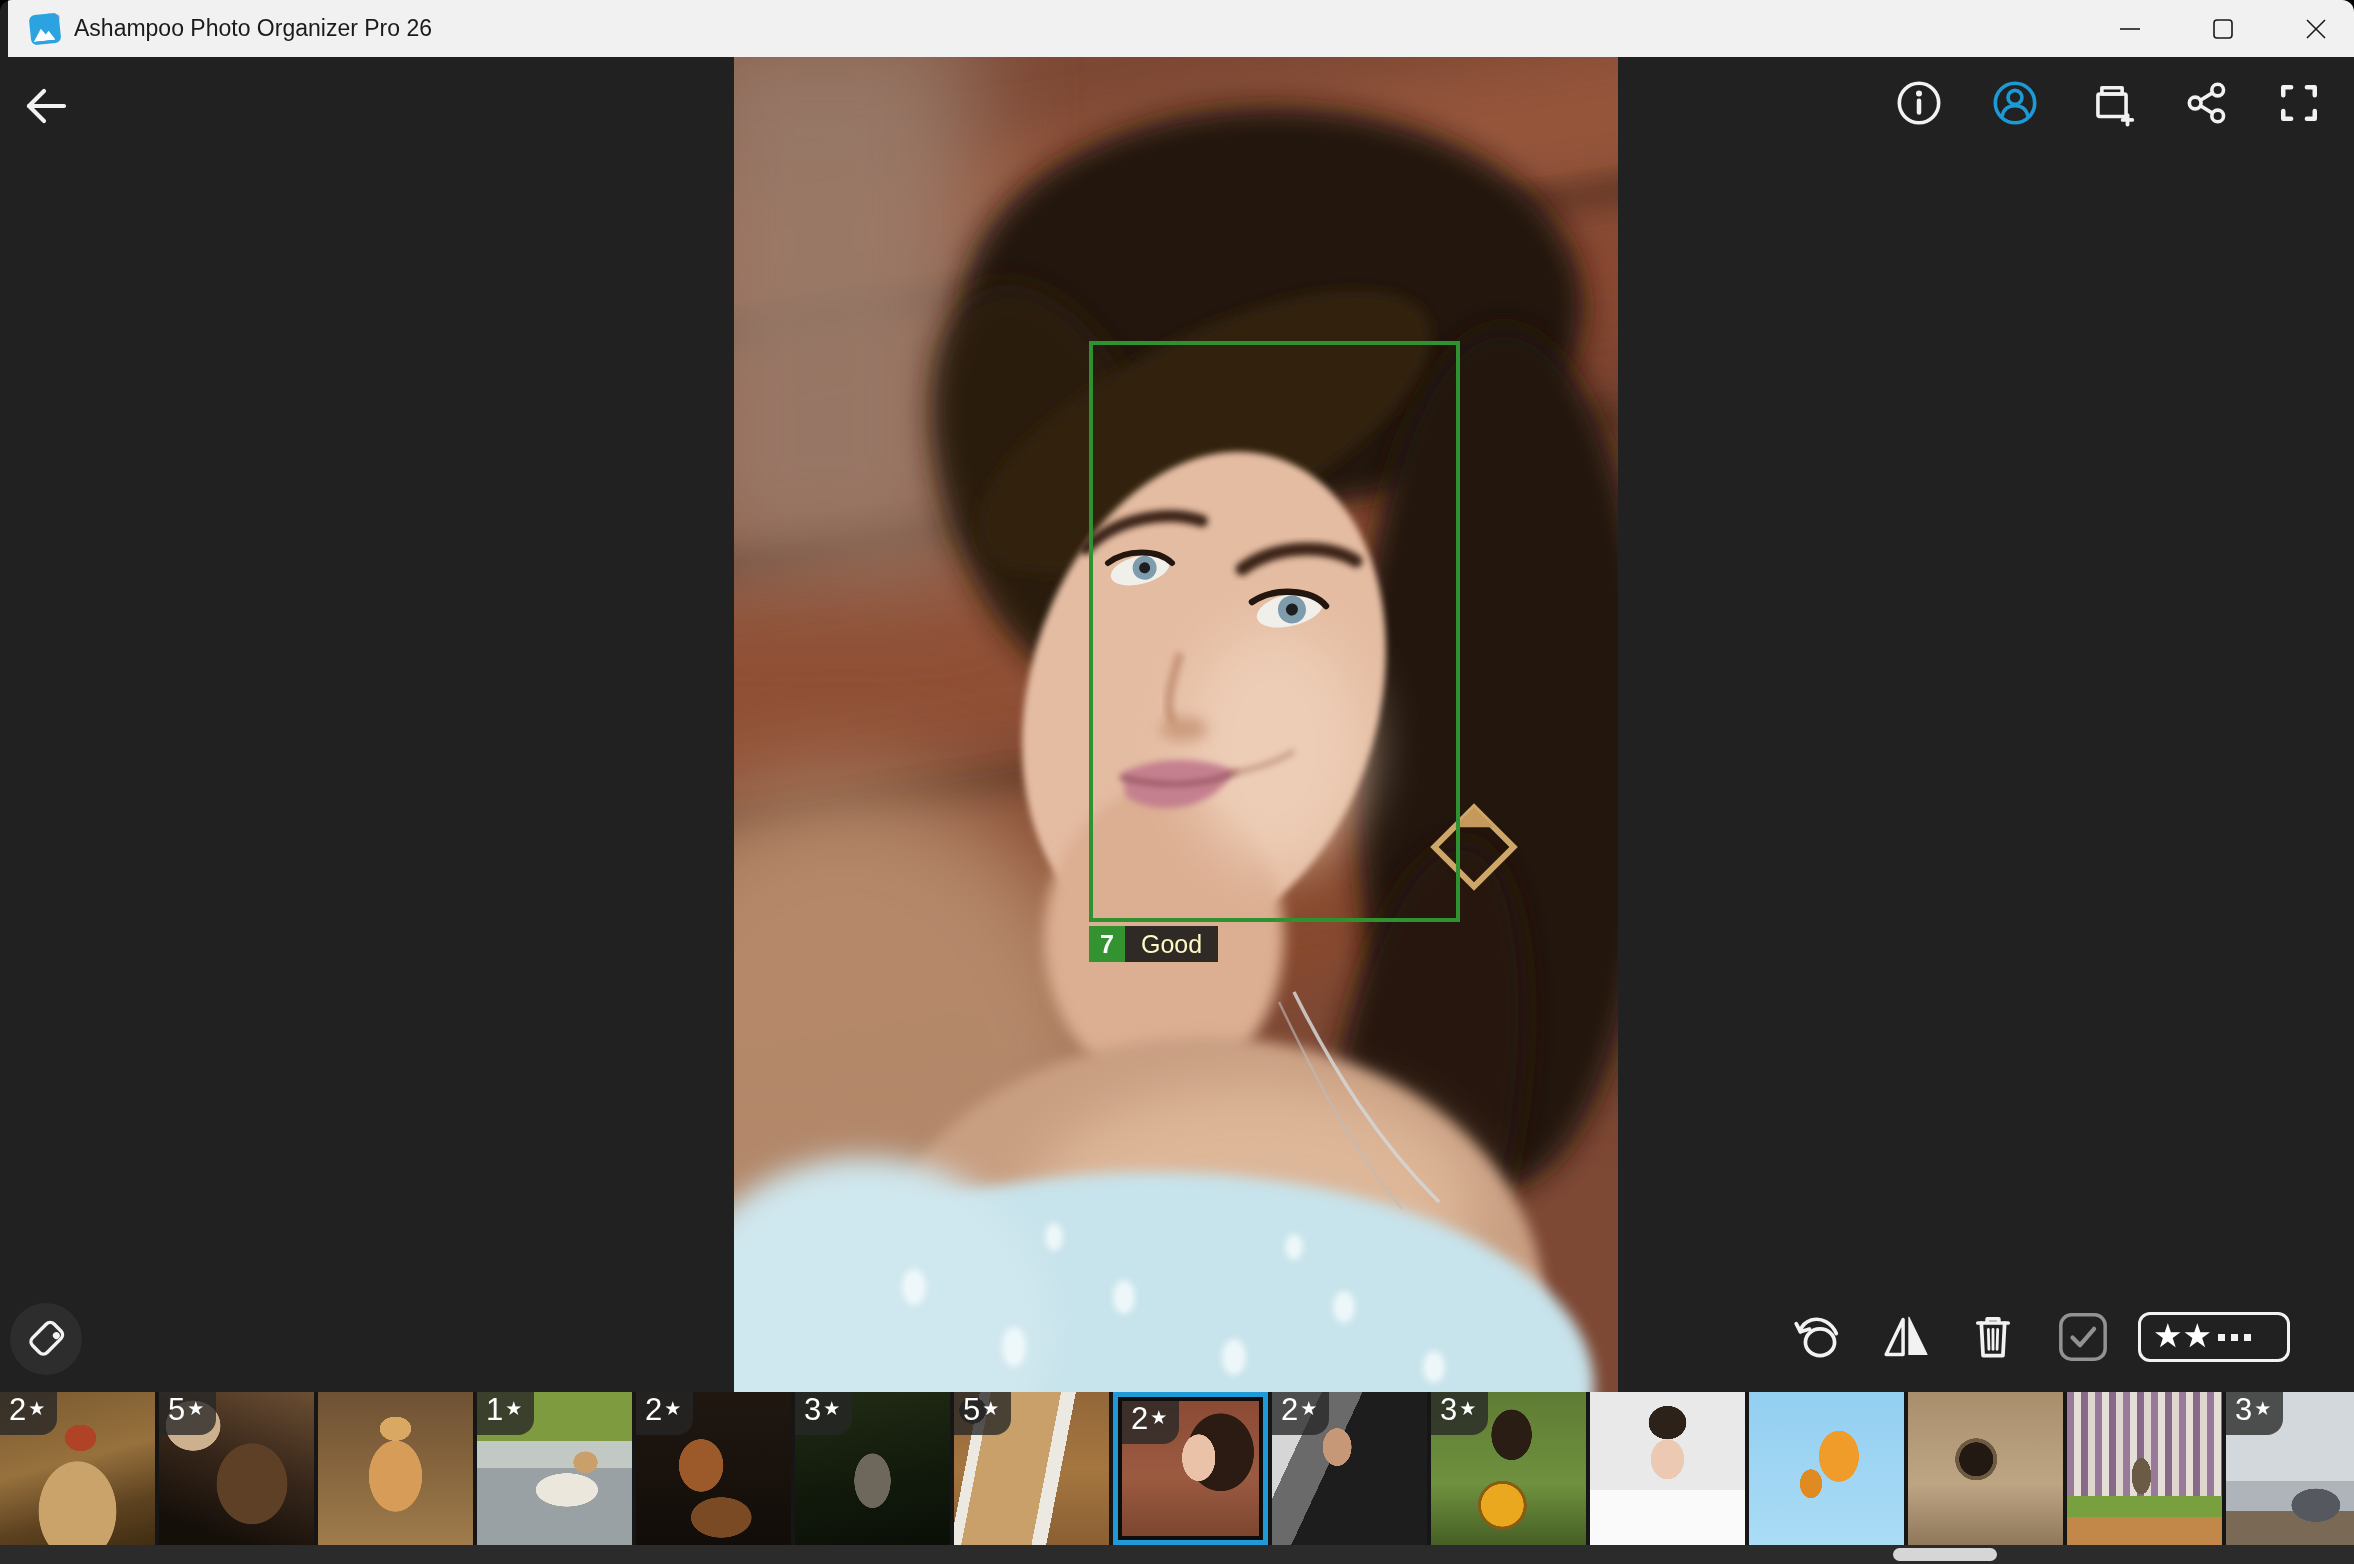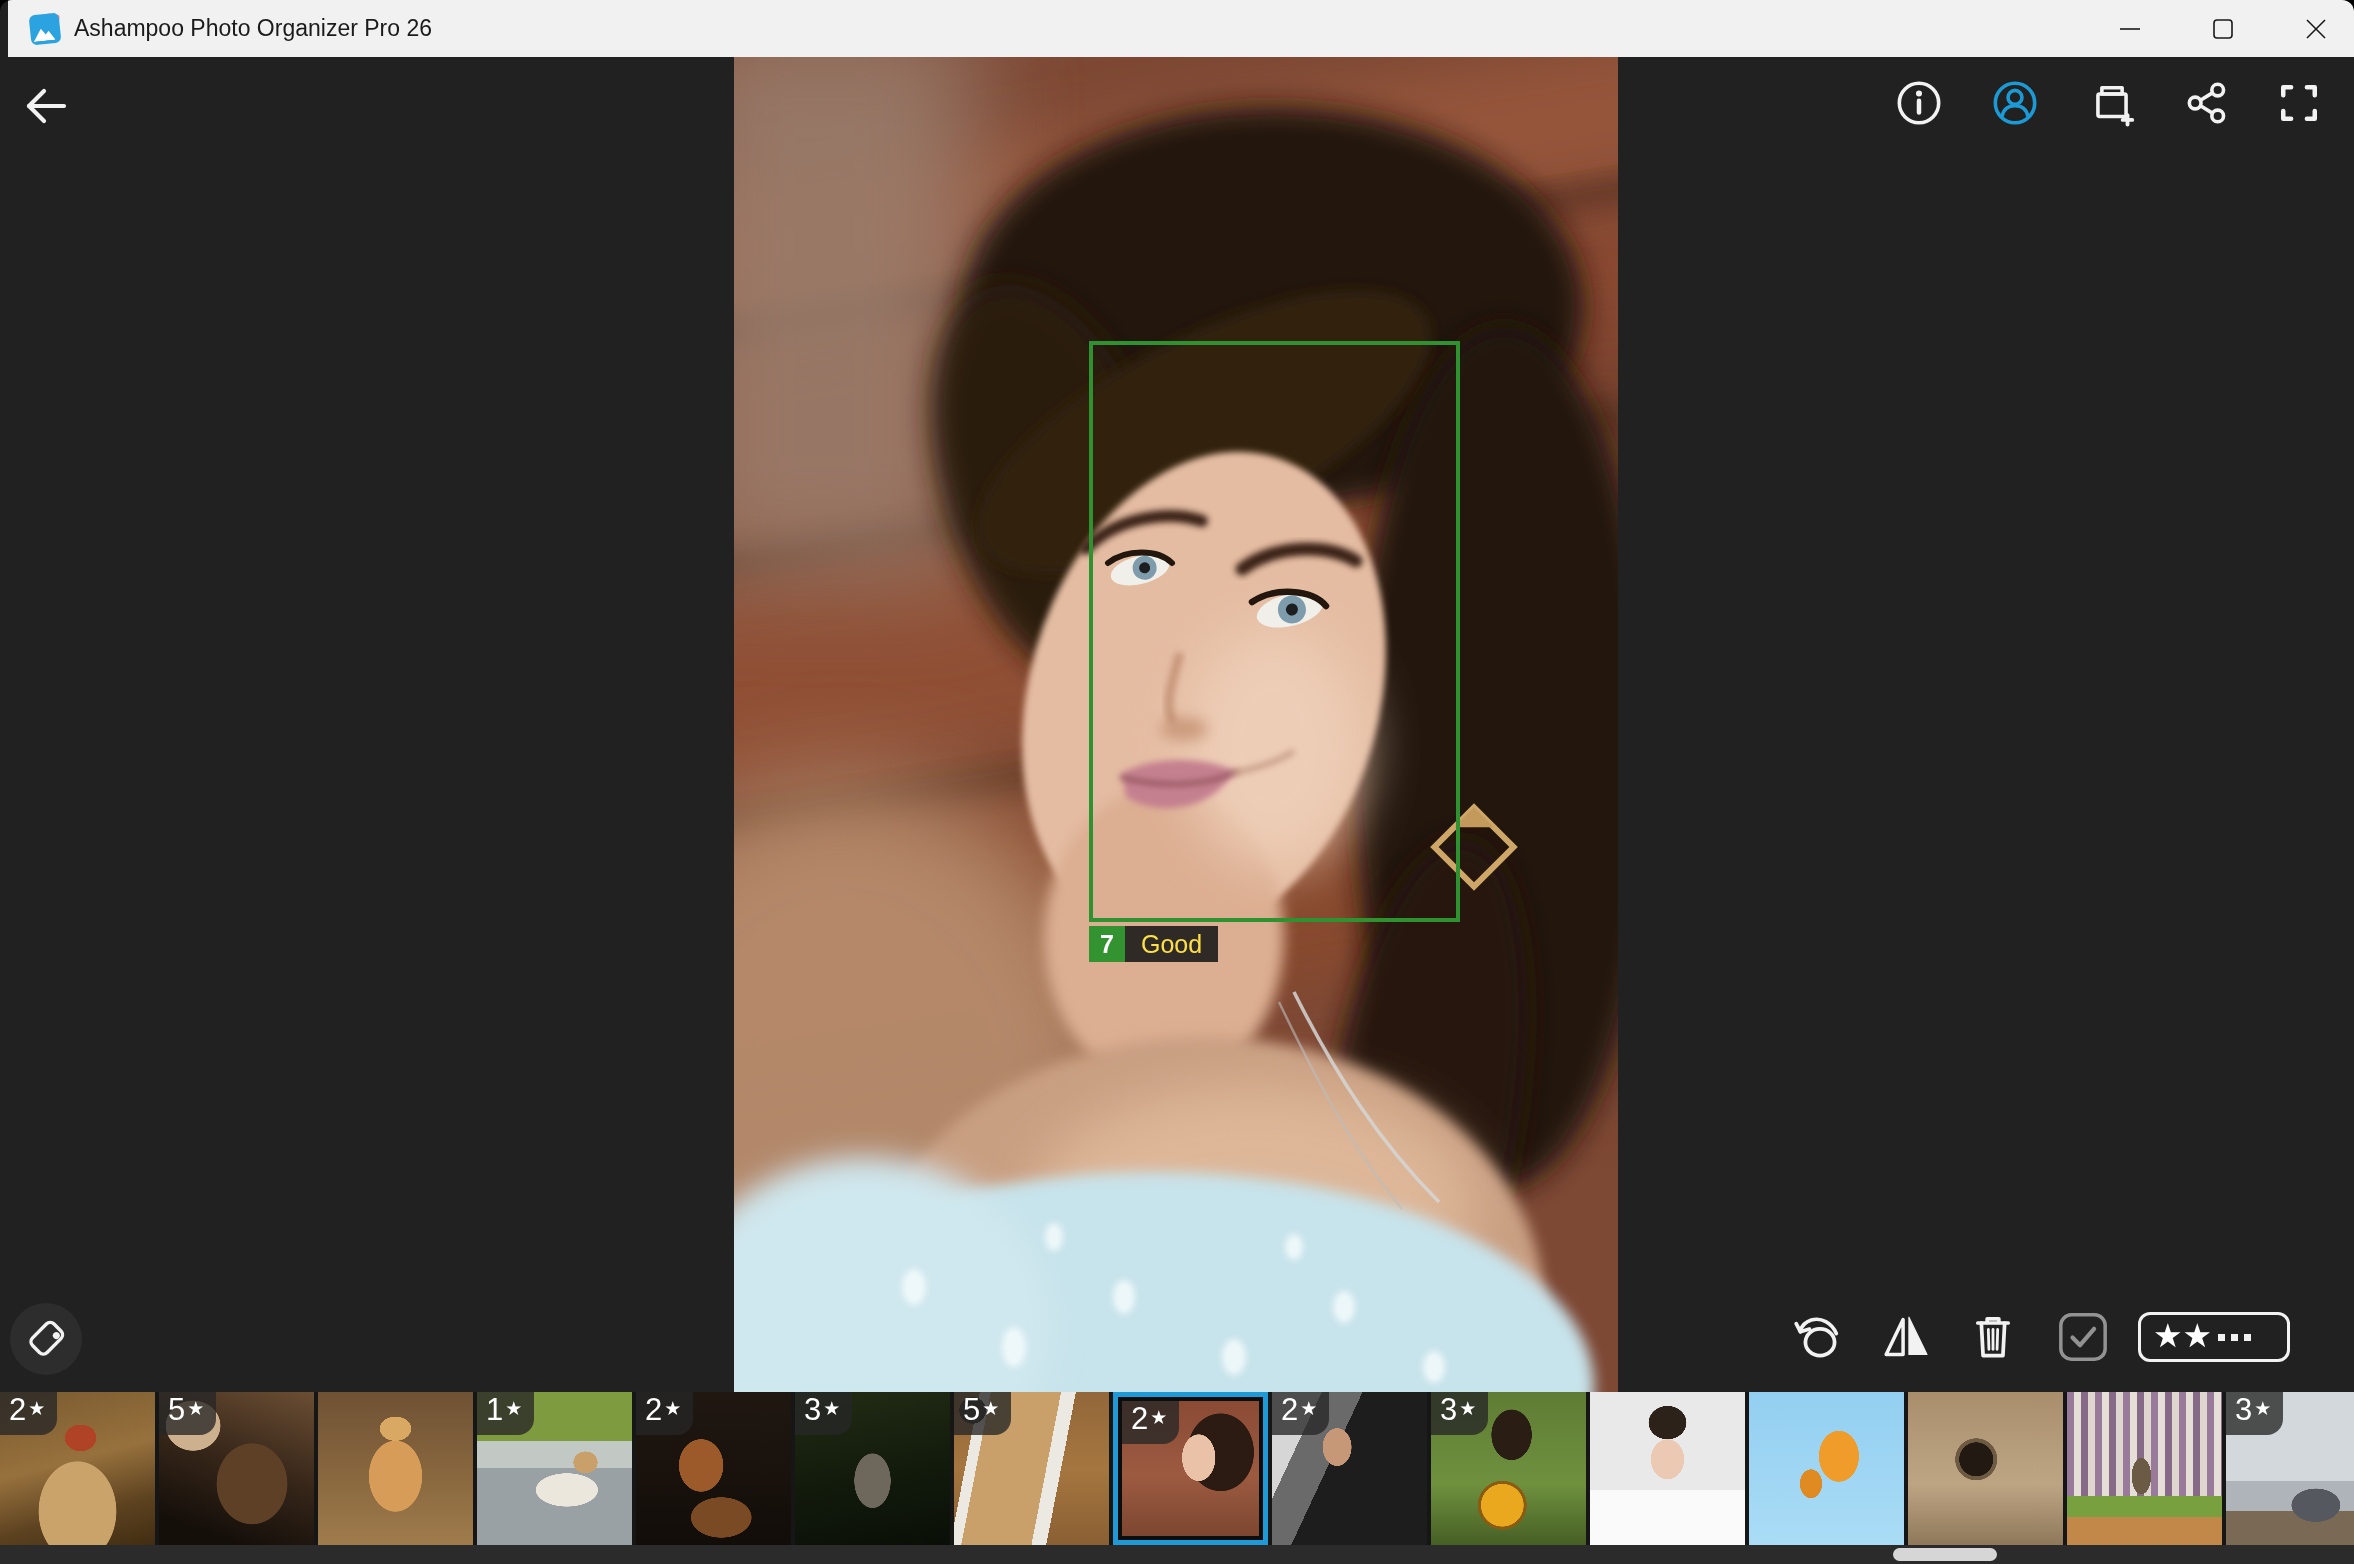--- a/index.html
+++ b/index.html
@@ -21,21 +21,21 @@
   .win-btn{width:93px;height:57px;display:flex;align-items:center;justify-content:center;background:transparent;border:none;cursor:default;}
   .win-btn svg{stroke:#1a1a1a;stroke-width:1.6;fill:none;}
   
   .content{position:absolute;top:57px;left:0;width:2354px;height:1335px;background:#212122;}
   .photo{position:absolute;left:734px;top:0;width:884px;height:1335px;overflow:hidden;background:#7d4834;}
   .photo svg{display:block;}
   
   .face-box{position:absolute;left:355px;top:284px;width:371px;height:581px;border:4px solid #2e9230;}
   .face-label{position:absolute;left:355px;top:869px;height:36px;display:flex;align-items:stretch;}
   .face-score{width:36px;background:#339330;color:#fff;font-size:25px;font-weight:bold;display:flex;align-items:center;justify-content:center;}
-  .face-quality{background:rgba(24,24,24,0.88);color:#fde047;font-size:25px;display:flex;align-items:center;padding:0 16px;}
+  .face-quality{background:rgba(24,24,24,0.88);color:#fef9c3;font-size:25px;display:flex;align-items:center;padding:0 16px;}
   
   .icon-btn{position:absolute;width:58px;height:58px;display:flex;align-items:center;justify-content:center;background:transparent;border:none;padding:0;}
   .icon-btn svg{stroke:#f2f2f2;fill:none;stroke-width:3.2;stroke-linecap:round;stroke-linejoin:round;}
   .icon-btn.blue svg{stroke:#1b9ad6;}
   .icon-btn.gray svg{stroke:#929292;}
   .back-btn{left:16px;top:20px;}
   .tag-btn{left:10px;top:1246px;width:72px;height:72px;background:#2d2d2d;border-radius:50%;}
   
   .rating-ctl{position:absolute;left:2138px;top:1255px;width:152px;height:50px;border:3px solid #f2f2f2;border-radius:12px;
     background:transparent;display:flex;align-items:center;justify-content:flex-start;padding:0 12px;gap:10px;}

